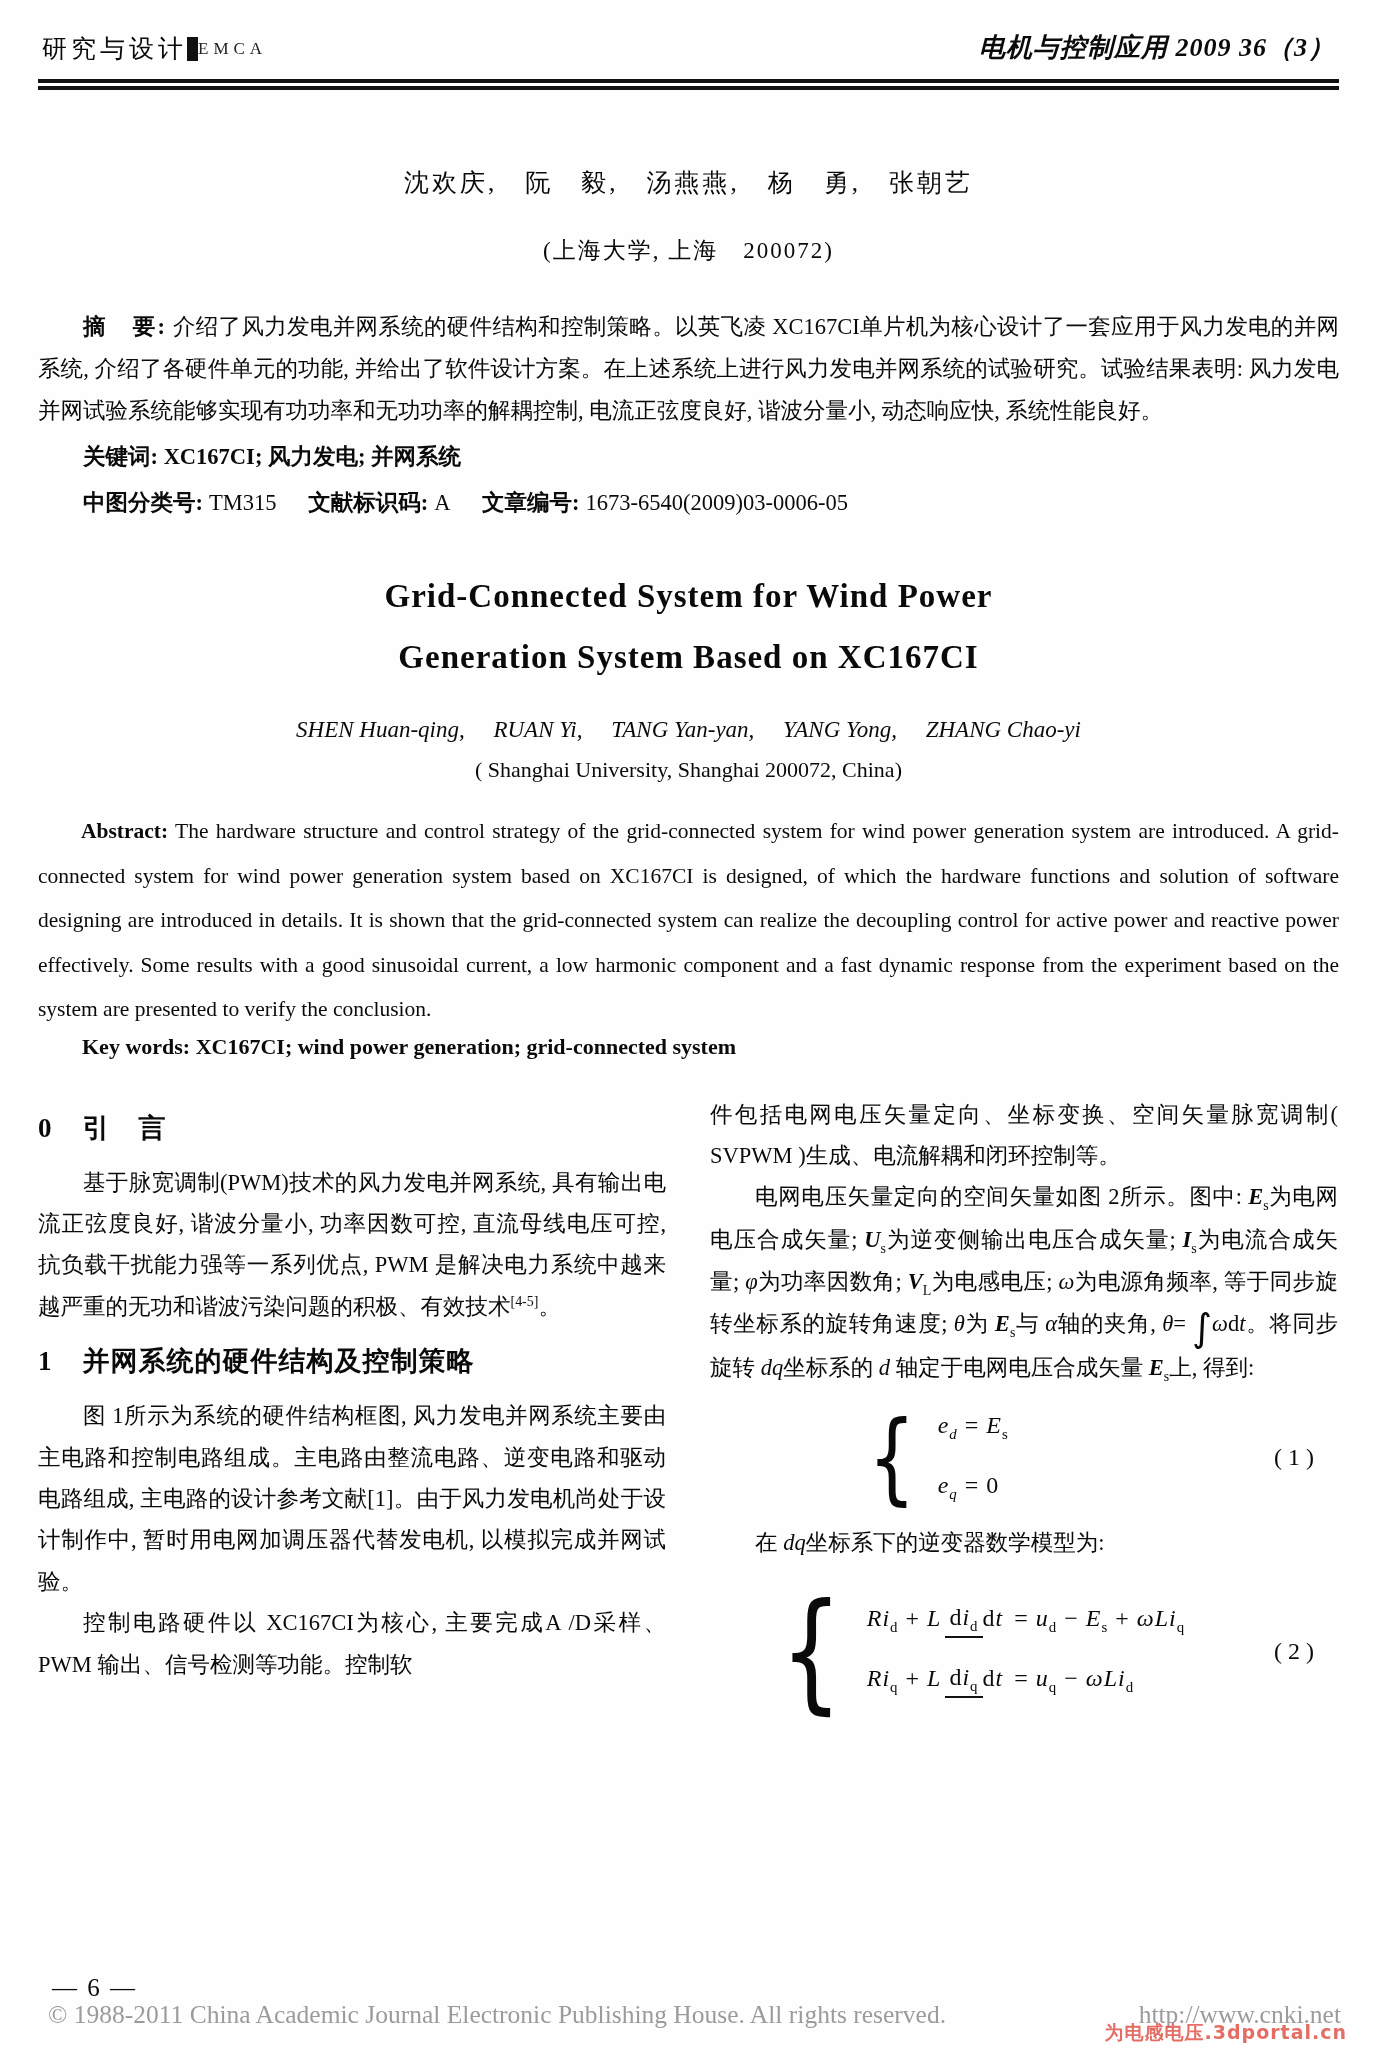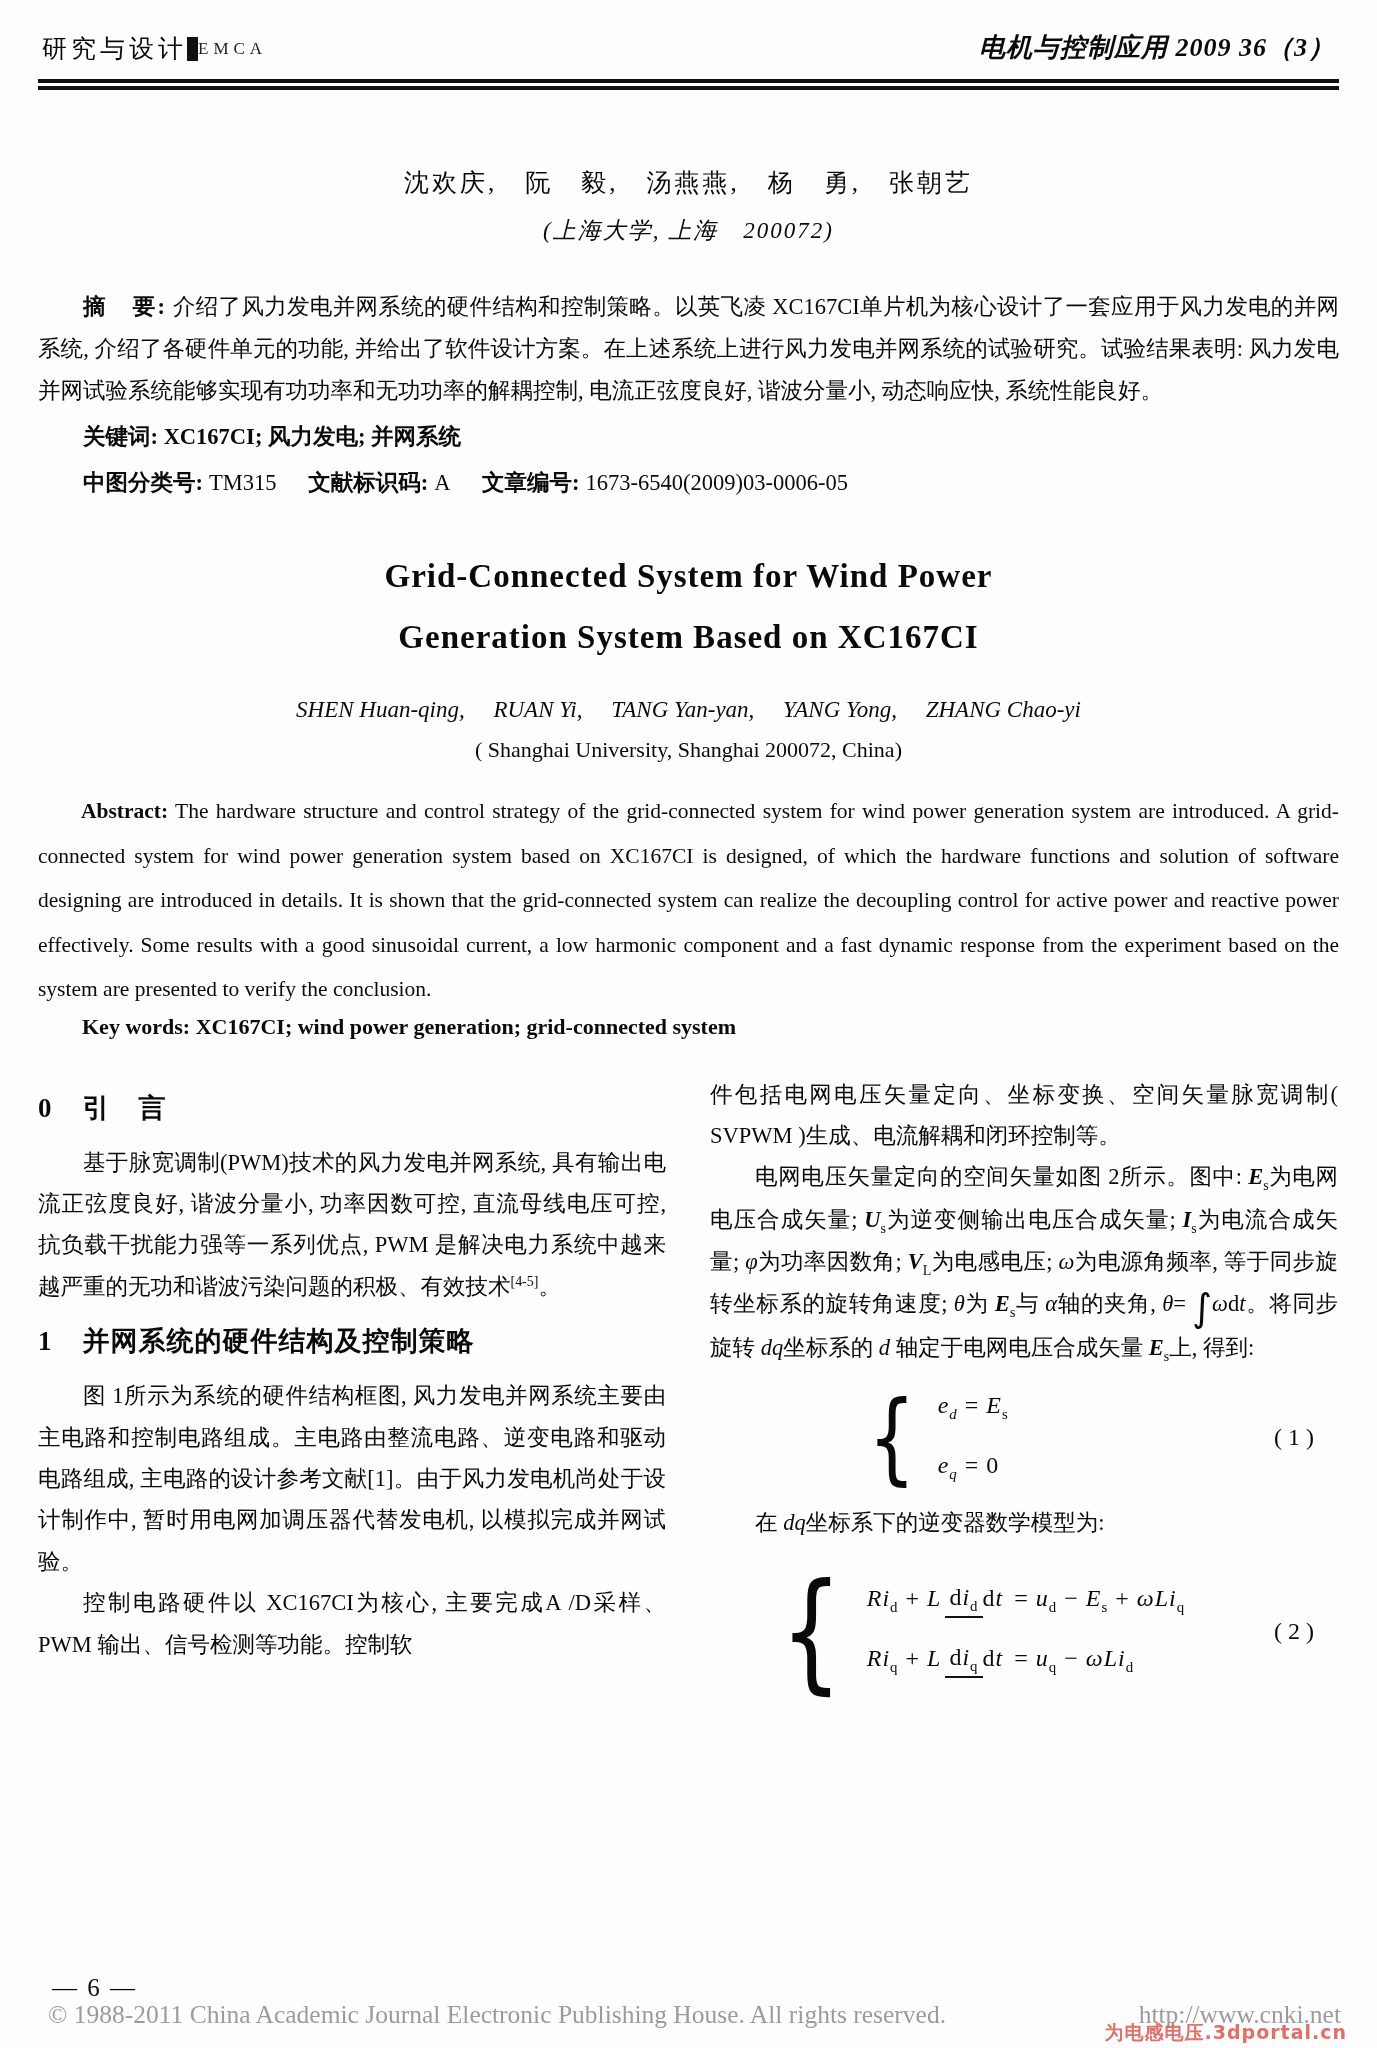--- a/index.html
+++ b/index.html
@@ -14,21 +14,21 @@
   .rh-left { display:flex; align-items:center; gap:0; }
   .rh-section { font-size:25px; letter-spacing:4px; }
   .rh-bar { display:inline-block; width:11px; height:24px; background:#111; }
   .rh-abbr { font-size:17px; letter-spacing:5px; color:#222; }
   .rh-right { font-size:26px; font-weight:bold; font-style:italic; letter-spacing:1px; }
   .double-rule { margin-top:14px; height:11px; border-top:4px solid #111; border-bottom:4px solid #111; }
 
   
   .title-cn { margin-top:56px; text-align:center; font-size:51px; font-weight:bold; letter-spacing:6px; }
   .authors-cn { margin-top:76px; text-align:center; font-size:25px; letter-spacing:3px; }
-  .affil-cn { margin-top:16px; text-align:center; font-size:23px; letter-spacing:2px;font-style:italic; }
+  .affil-cn { margin-top:36px; text-align:center; font-size:23px; letter-spacing:2px; }
 
   
   .abstract-cn { margin-top:40px; font-size:22.5px; line-height:1.86; text-align:justify; text-indent:2em; }
   .abstract-cn .lbl { letter-spacing:2px; }
   .keywords-cn { margin-top:6px; font-size:22.5px; font-weight:bold; text-indent:2em; line-height:1.7; }
   .classification { margin-top:8px; font-size:22.5px; text-indent:2em; line-height:1.7; }
   .classification b { margin-right:6px; }
   .classification .pair { margin-right:26px; }
 
   

